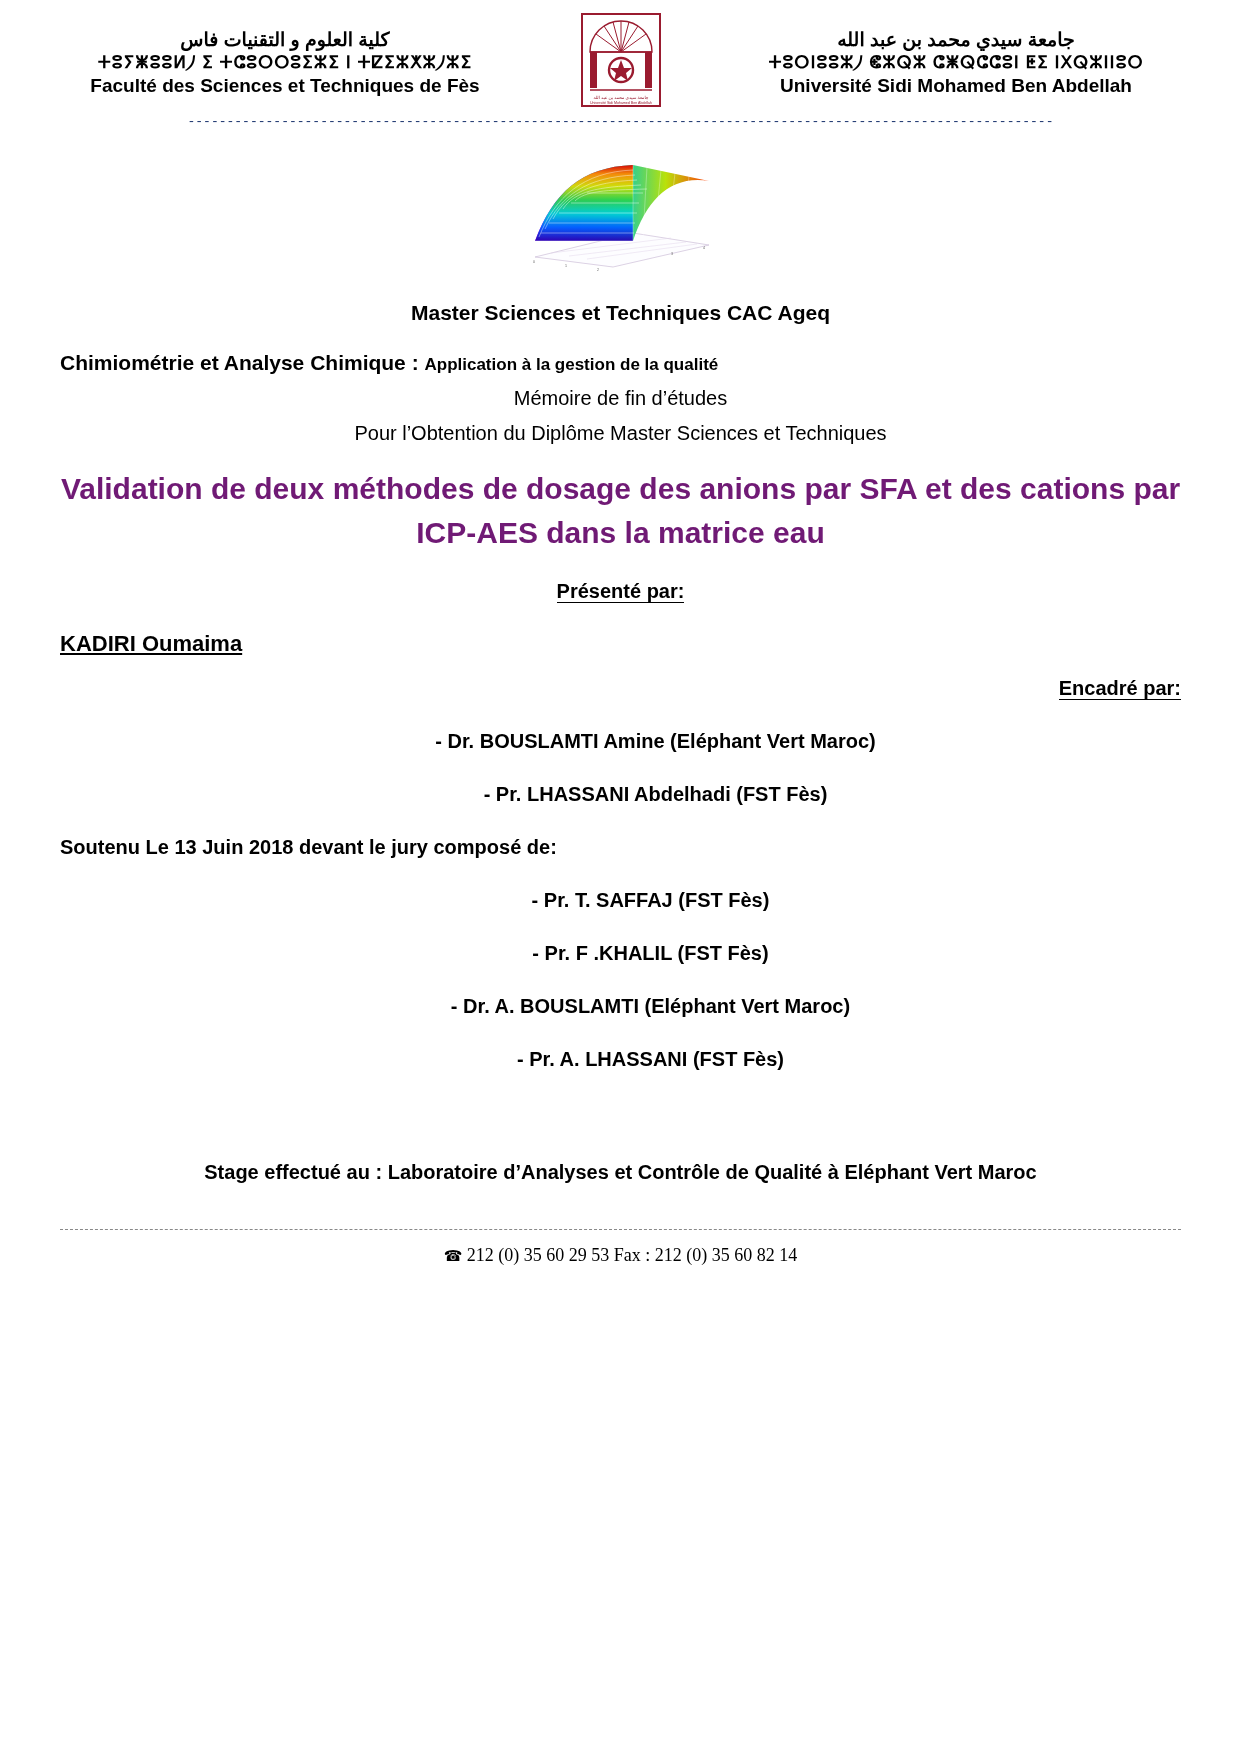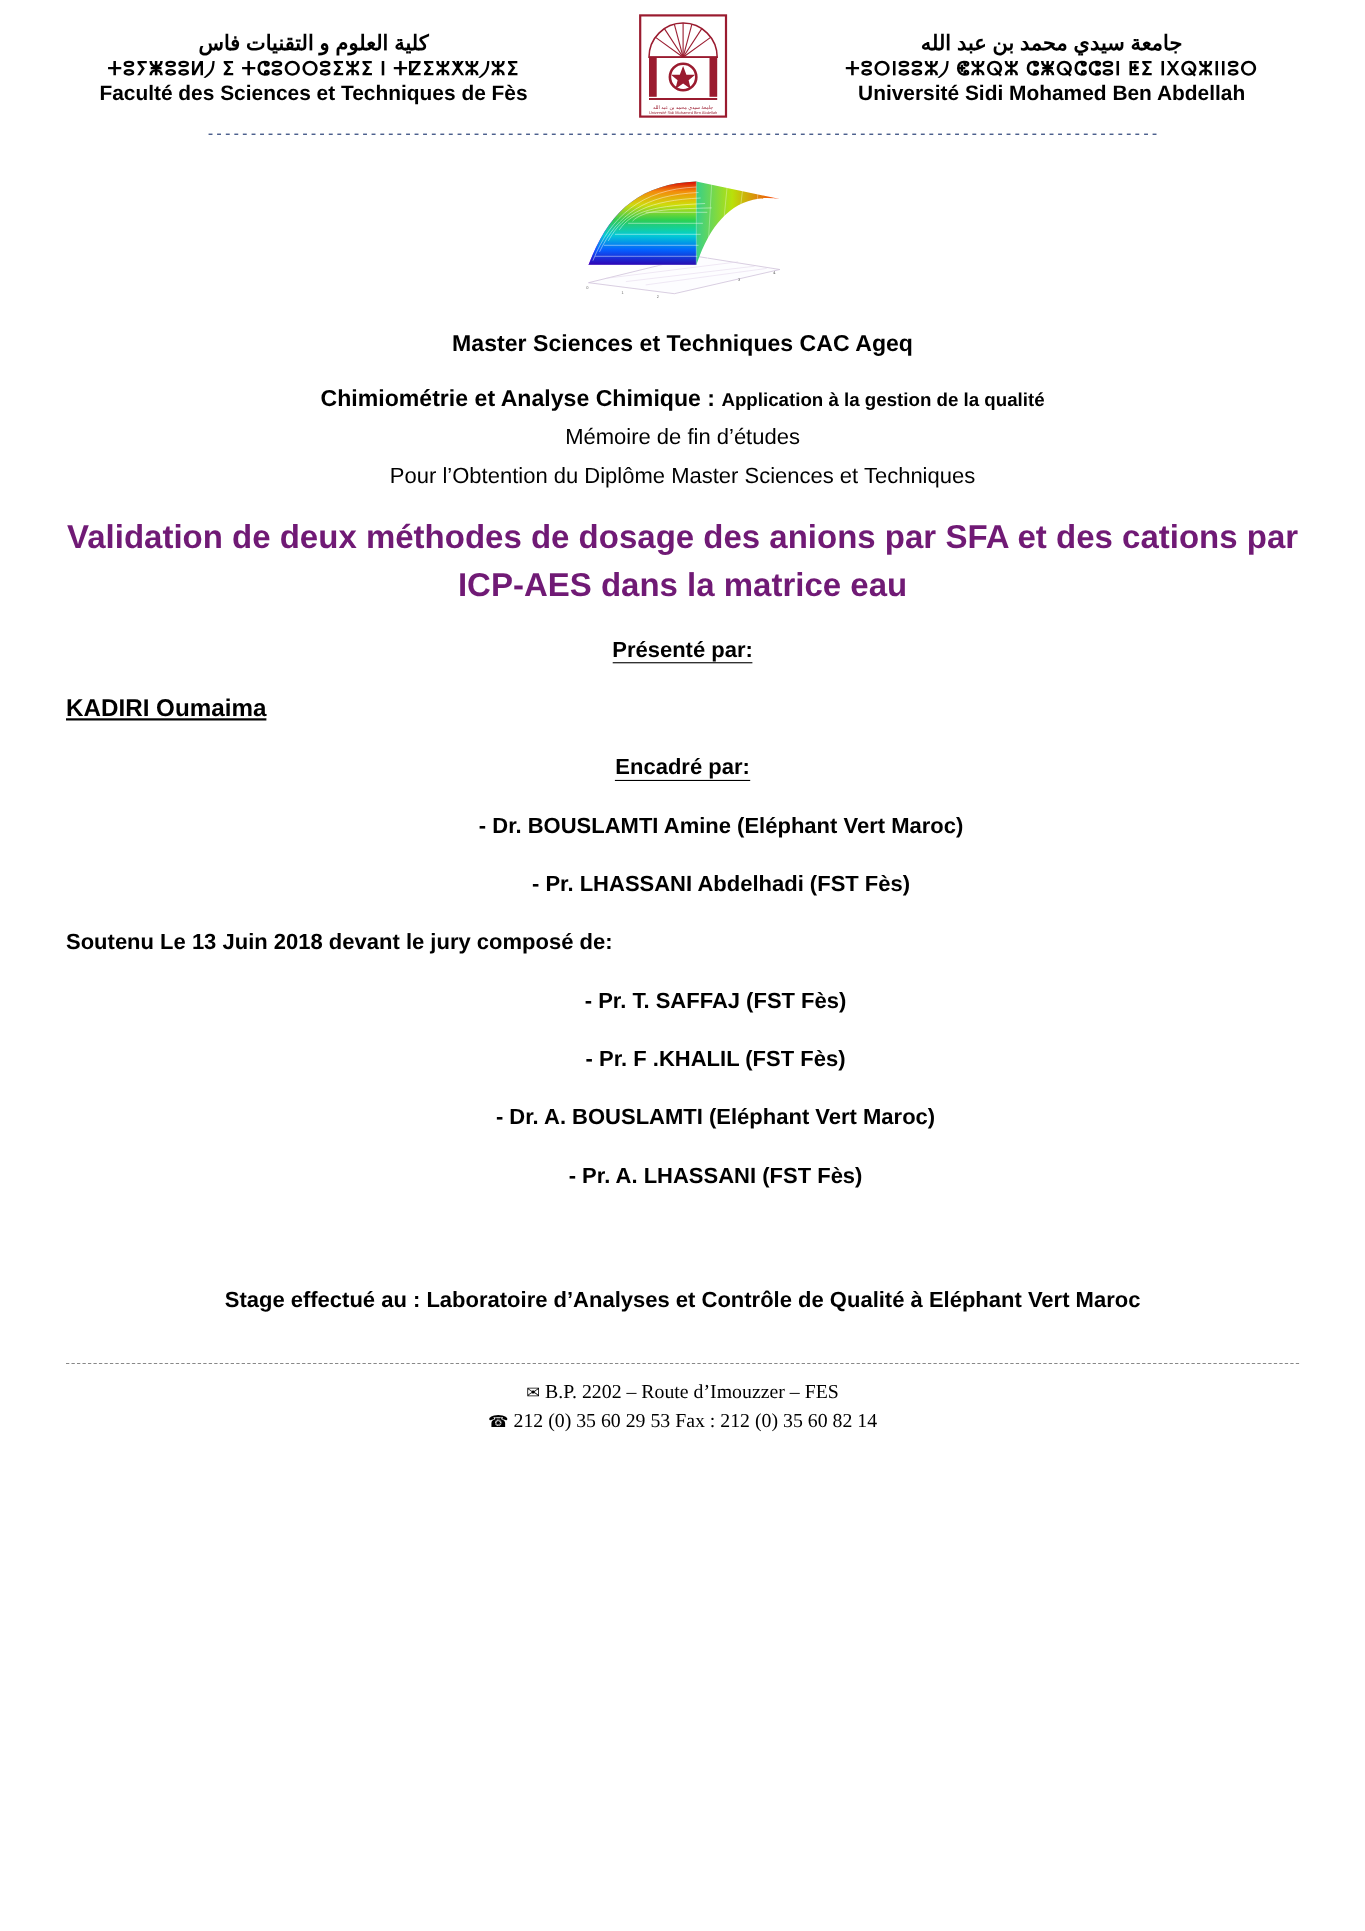--- a/index.html
+++ b/index.html
@@ -100,21 +100,21 @@
 
   .l-bold {
     font-size: 21px;
     font-weight: bold;
     text-align: center;
     margin-top: 26px;
   }
   .l-bold-sub {
     font-size: 21px;
     font-weight: bold;
-    text-align: center;
+    text-align: left;
     margin-top: 26px;
   }
   .l-bold-sub .small {
     font-size: 17px;
     font-weight: bold;
   }
   .l-reg {
     font-size: 20px;
     text-align: center;
     margin-top: 12px;
@@ -136,22 +136,22 @@
   }
   .presente span { border-bottom: 1.5px solid #000; }
   .name {
     text-align: left;
     margin-top: 28px;
     font-size: 22px;
     font-weight: bold;
     text-decoration: underline;
   }
   .encadre {
-    text-align: center;
-    margin-top: 30px;
+    text-align: right;
+    margin-top: 20px;
     font-size: 20px;
     font-weight: bold;
   }
   .encadre span { border-bottom: 1.5px solid #000; }
 
   .supervisor {
     text-align: center;
     font-size: 20px;
     font-weight: bold;
     margin-top: 30px;
@@ -338,22 +338,18 @@
   <div class="jury">- Pr. F .KHALIL (FST Fès)</div>
   <div class="jury">- Dr. A. BOUSLAMTI (Eléphant Vert Maroc)</div>
   <div class="jury">- Pr. A. LHASSANI (FST Fès)</div>
 
   <div class="stage">Stage effectué au : Laboratoire d’Analyses et Contrôle de Qualité à Eléphant Vert Maroc</div>
 
   <hr class="footer-sep">
 
   <div class="footer">
     <div>
-      <span class="ico">✉</span>
-      <span>B.P. 2202 – Route d’Imouzzer – FES</span>
-    </div>
-    <div>
       <span class="ico">☎</span>
       <span>212 (0) 35 60 29 53  Fax : 212 (0) 35 60 82 14</span>
     </div>
   </div>
 
 </div>
 
 </body></html>

